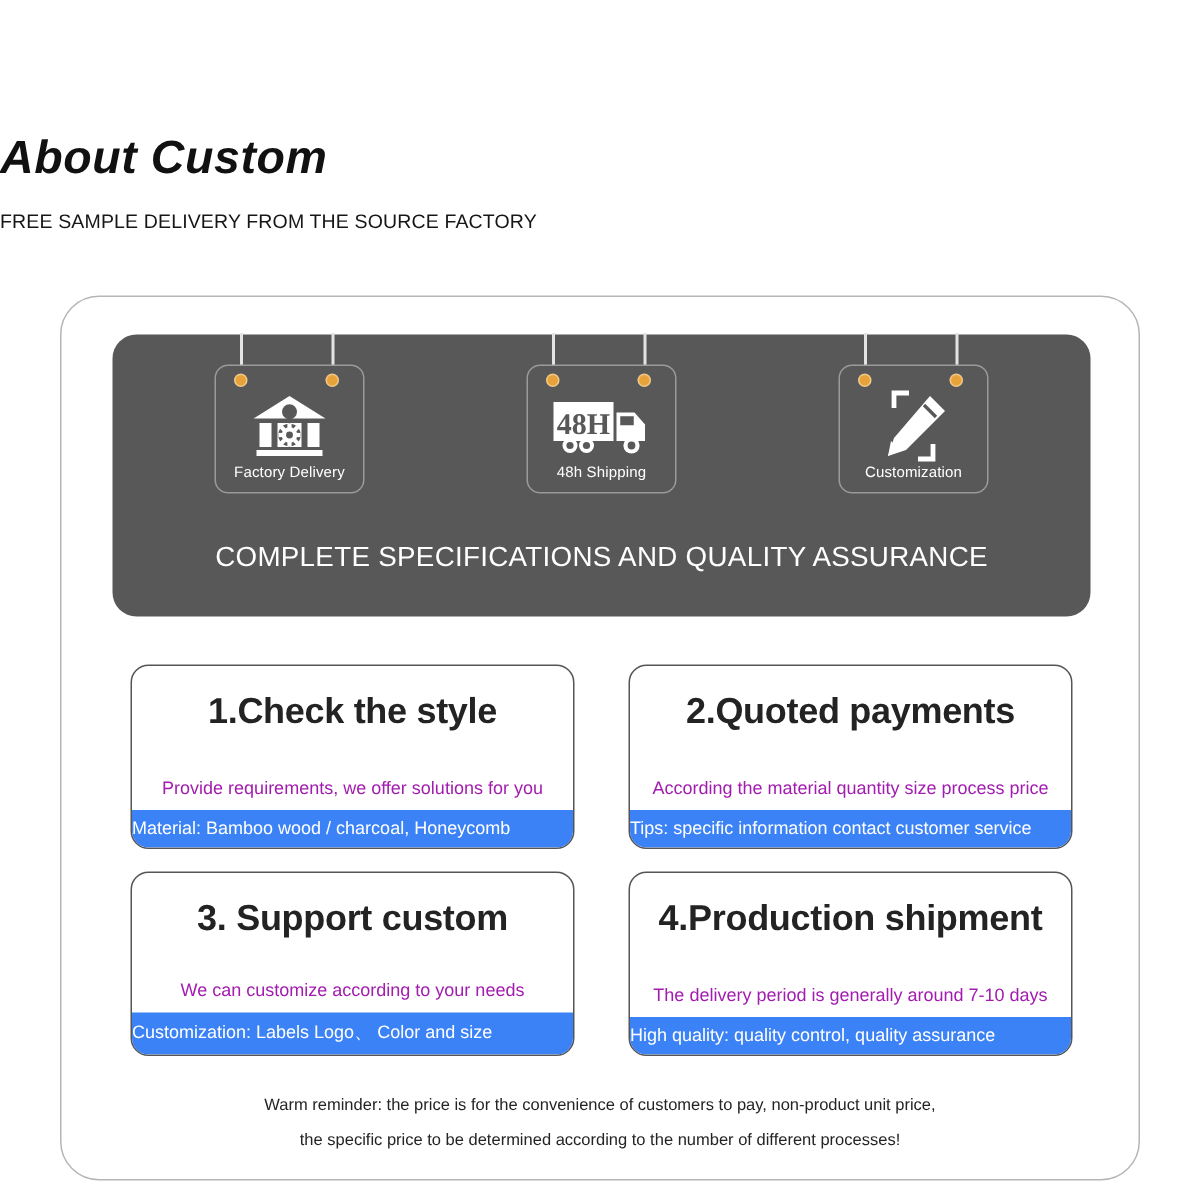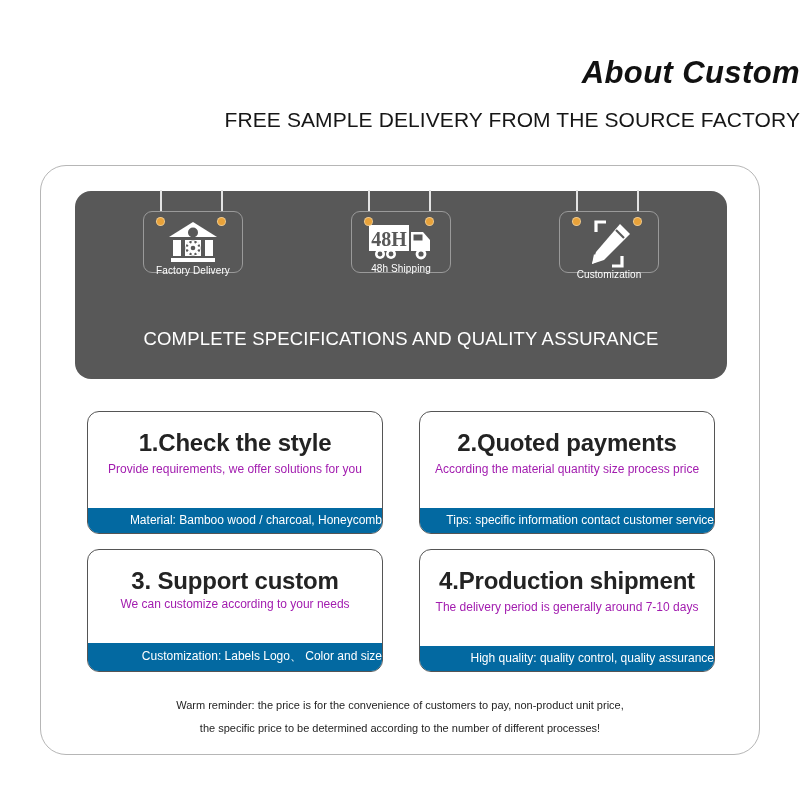--- a/index.html
+++ b/index.html
@@ -18,34 +18,35 @@
   .page {
     position: relative;
     width: 800px;
     height: 800px;
     background: #ffffff;
   }
 
   
   .header {
     padding-top: 56px;
-    text-align: right;
+    text-align: left;
+    margin-top: 32px;
   }
   .main-title {
     font-size: 31px;
     font-weight: bold;
     font-style: italic;
     letter-spacing: 0.4px;
     color: #111111;
     margin: 0;
     line-height: 1.1;
   }
   .sub-title {
     margin: 18px 0 0 0;
-    font-size: 21px;
+    font-size: 13px;
     font-weight: 400;
     letter-spacing: 0.1px;
     color: #161616;
   }
 
   
   .frame {
     position: absolute;
     left: 40px;
     top: 165px;
@@ -97,26 +98,26 @@
     height: 22px;
     background: #e4e4e4;
   }
   .string.left  { left: 17px; }
   .string.right { left: 78px; }
 
   .sign {
     position: relative;
     border: 1.5px solid #9a9a9a;
     border-radius: 9px;
-    height: 62px;
+    height: 86px;
     box-sizing: border-box;
     display: flex;
     flex-direction: column;
     align-items: center;
-    justify-content: flex-start;
+    justify-content: center;
     padding-top: 4px;
   }
   .dot {
     position: absolute;
     top: 6px;
     width: 7px;
     height: 7px;
     border-radius: 50%;
     background: #e8a23a;
     box-shadow: 0 0 0 1px #f0c98a;
@@ -179,27 +180,26 @@
   }
   .card-desc {
     font-size: 12px;
     color: #a21caf;
     text-align: center;
     margin-top: auto;
     margin-bottom: 8px;
     white-space: nowrap;
   }
   .card-foot {
-    background: #0369a1;
+    background: #3b82f6;
     color: #ffffff;
     font-size: 12px;
     padding: 5px 0 6px 0;
-    text-align: right;
+    text-align: left;
     white-space: nowrap;
-    margin-top: 24px;
   }
 
   
   .reminder {
     position: absolute;
     left: 0;
     top: 528px;
     width: 100%;
     text-align: center;
   }

